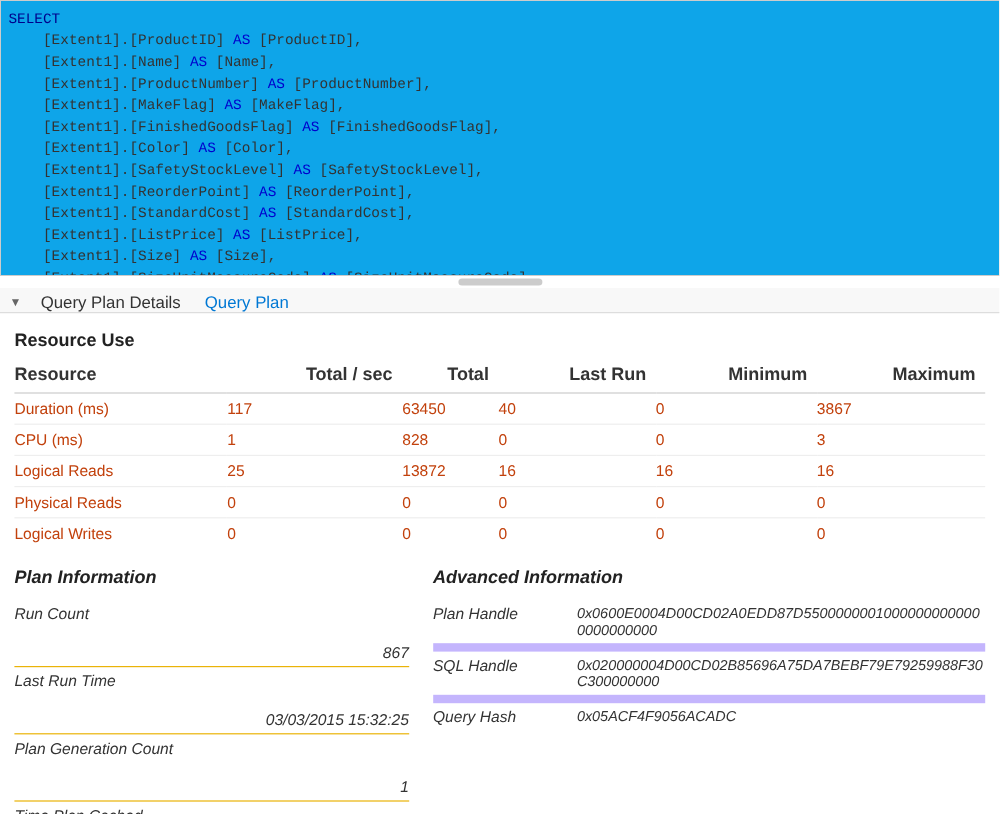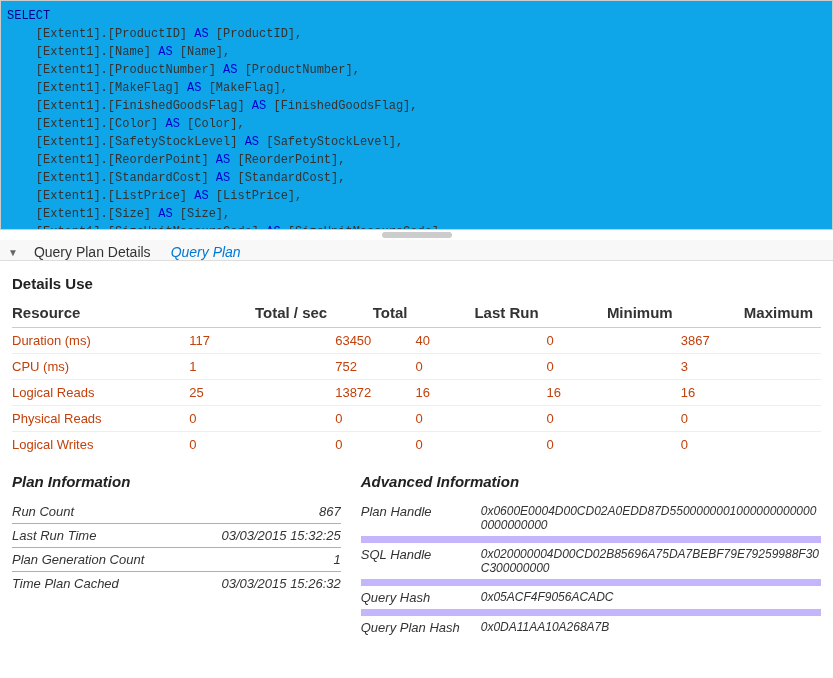--- a/index.html
+++ b/index.html
@@ -55,21 +55,20 @@
     .tab-item {
       padding: 4px 10px;
       cursor: pointer;
       font-size: 14px;
       color: #333;
       border: none;
       background: none;
     }
     .tab-item.active {
       color: #0078d4;
-      font-style: italic;
     }
 
     
     .main-content {
       padding: 10px 12px;
     }
 
     
     .section-title {
       font-size: 15px;
@@ -141,20 +140,21 @@
       border-bottom: none;
     }
     .info-label {
       color: #333;
       white-space: nowrap;
     }
     .info-value {
       color: #333;
       text-align: right;
       margin-left: 12px;
+      margin-top: 32px;
     }
 
     .adv-row {
       display: flex;
       padding: 4px 0;
       border-bottom: 7px solid #c4b5fd;
       font-size: 13px;
       align-items: flex-start;
     }
     .adv-row:last-child {
@@ -206,21 +206,21 @@
   <div class="h-scroll-bar"></div>
 </div>
 
 <div class="tabs-area">
   <span class="tab-arrow" id="tab-arrow">▼</span>
   <div id="tabs-container"><span class="tab-item">Query Plan Details</span><span class="tab-item active">Query Plan</span></div>
 </div>
 
 <div class="main-content">
 
-  <div class="section-title">Details Use</div>
+  <div class="section-title">Resource Use</div>
   <table class="resource-table">
     <thead id="resource-thead">
         <tr>
           <th>Resource</th>
           <th>Total / sec</th>
           <th>Total</th>
           <th>Last Run</th>
           <th>Minimum</th>
           <th>Maximum</th>
         </tr>
@@ -230,21 +230,21 @@
           <td>Duration (ms)</td>
           <td>117</td>
           <td>63450</td>
           <td>40</td>
           <td>0</td>
           <td>3867</td>
         </tr>
         <tr>
           <td>CPU (ms)</td>
           <td>1</td>
-          <td>752</td>
+          <td>828</td>
           <td>0</td>
           <td>0</td>
           <td>3</td>
         </tr>
         <tr>
           <td>Logical Reads</td>
           <td>25</td>
           <td>13872</td>
           <td>16</td>
           <td>16</td>
@@ -299,21 +299,17 @@
             <span class="adv-value">0x0600E0004D00CD02A0EDD87D55000000010000000000000000000000</span>
           </div>
           <div class="adv-row">
             <span class="adv-label">SQL Handle</span>
             <span class="adv-value">0x020000004D00CD02B85696A75DA7BEBF79E79259988F30C300000000</span>
           </div>
           <div class="adv-row">
             <span class="adv-label">Query Hash</span>
             <span class="adv-value">0x05ACF4F9056ACADC</span>
           </div>
-          <div class="adv-row">
-            <span class="adv-label">Query Plan Hash</span>
-            <span class="adv-value">0x0DA11AA10A268A7B</span>
-          </div>
         </div>
     </div>
   </div>
 
 </div>
 
 </body></html>

